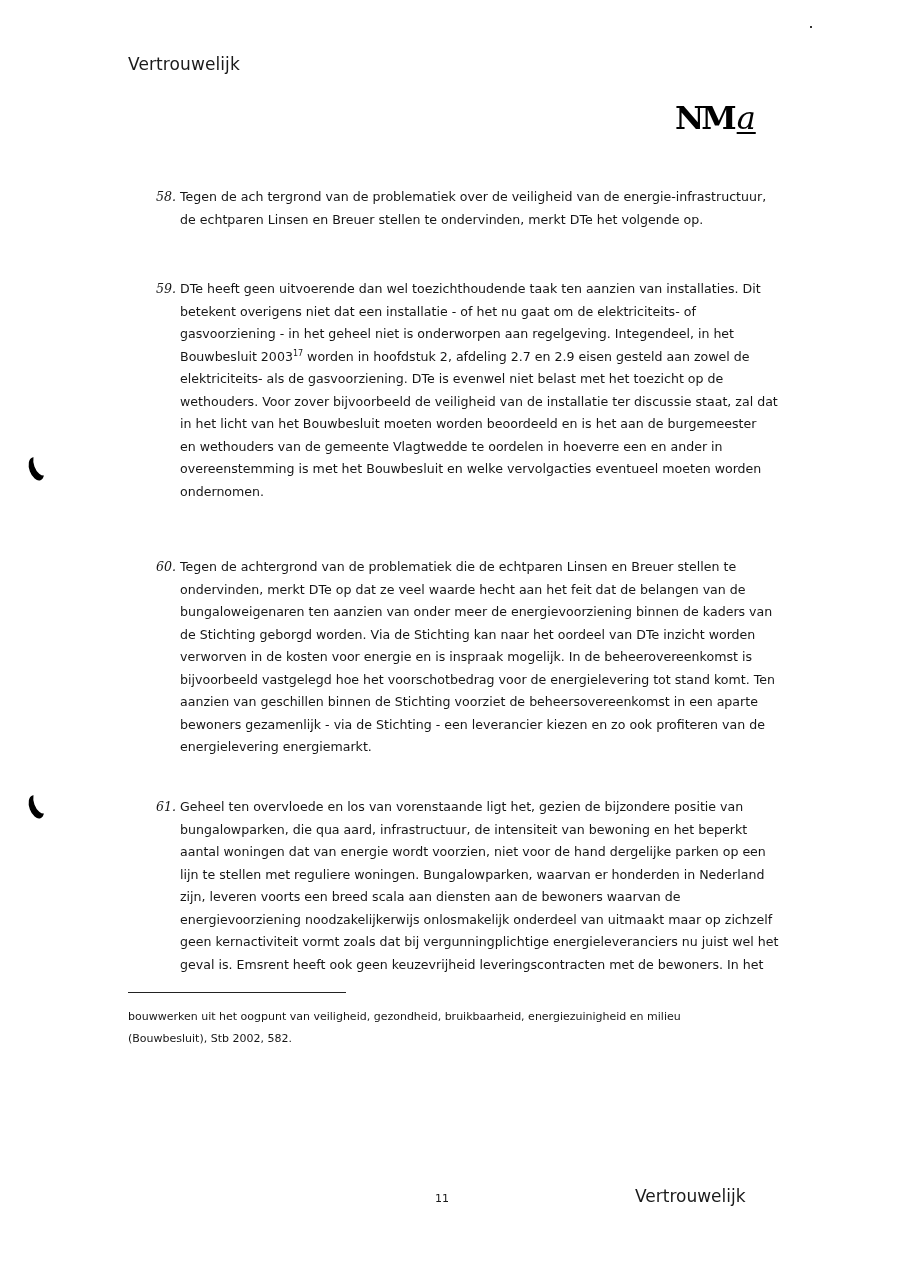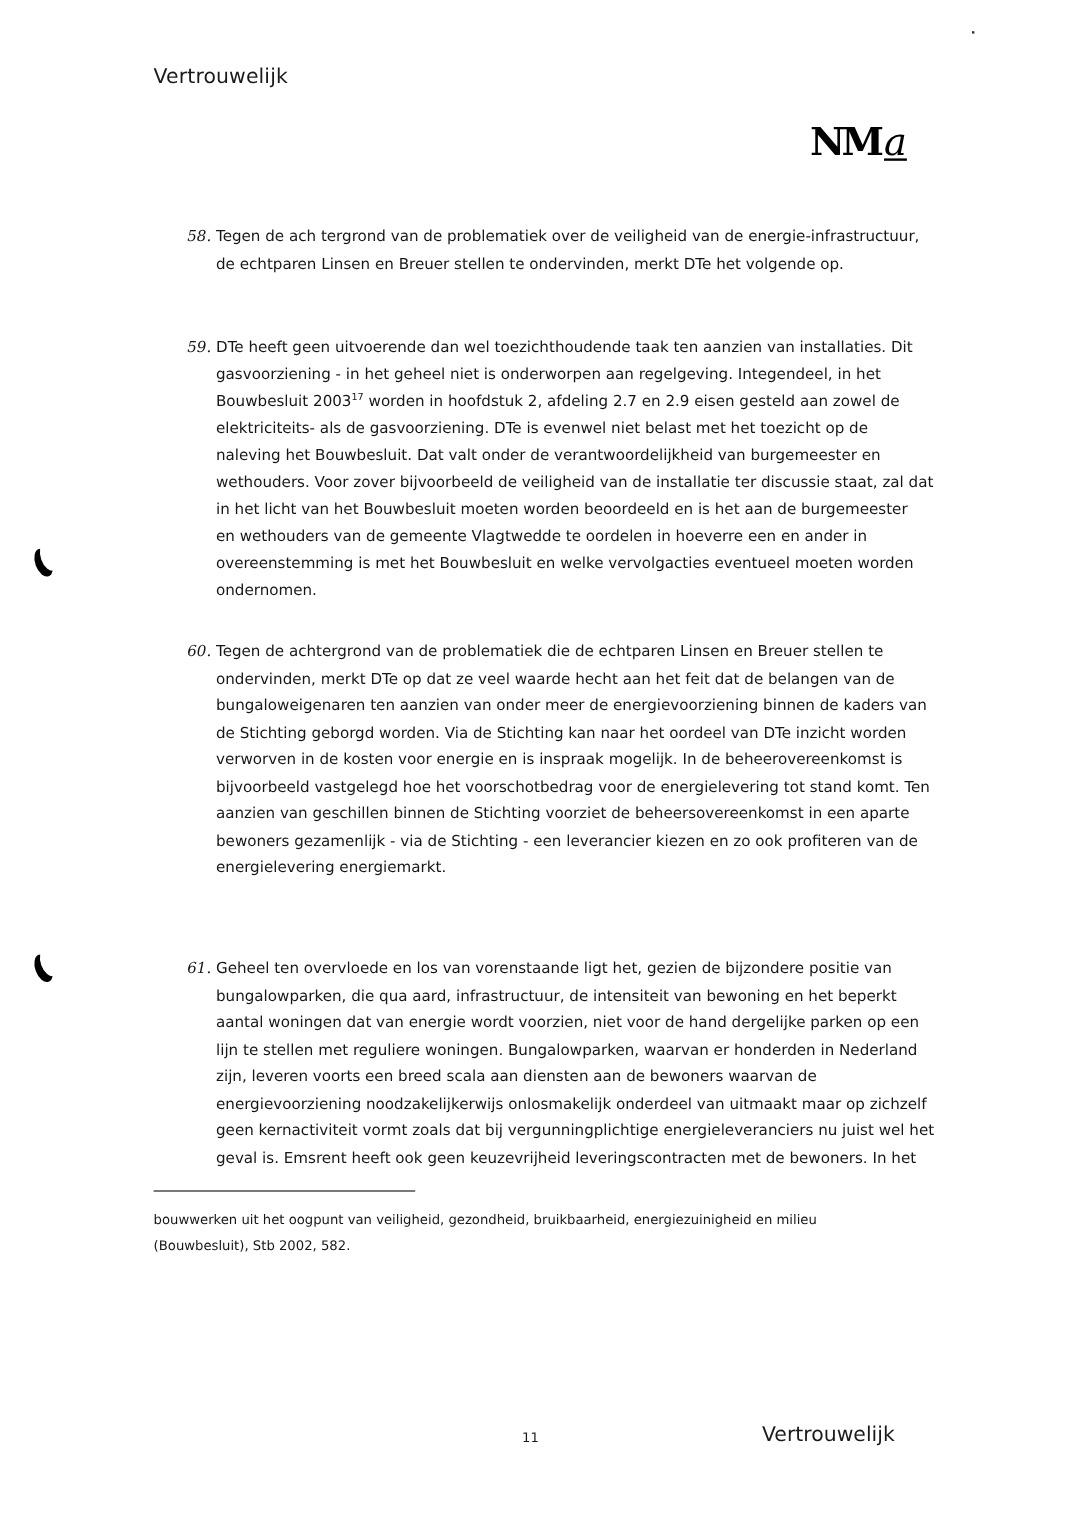--- a/index.html
+++ b/index.html
@@ -135,32 +135,32 @@
 
 <div class="paragraph" style="top:186px;">
   <span class="num">58.</span>
   <span class="line">Tegen de ach tergrond van de problematiek over de veiligheid van de energie-infrastructuur,</span>
   <span class="line">de echtparen Linsen en Breuer stellen te ondervinden, merkt DTe het volgende op.</span>
 </div>
 
 <div class="paragraph" style="top:278px;">
   <span class="num">59.</span>
   <span class="line">DTe heeft geen uitvoerende dan wel toezichthoudende taak ten aanzien van installaties. Dit</span>
+  <span class="line">betekent overigens niet dat een installatie - of het nu gaat om de  elektriciteits- of</span>
   <span class="line">gasvoorziening - in het geheel niet is onderworpen aan regelgeving. Integendeel, in het</span>
   <span class="line"><span>Bouwbesluit 2003</span><sup>17</sup><span> worden in hoofdstuk 2, afdeling 2.7 en 2.9 eisen gesteld aan zowel de</span></span>
   <span class="line">elektriciteits- als de gasvoorziening. DTe is evenwel niet belast met het toezicht op de</span>
-  <span class="line">naleving het Bouwbesluit. Dat valt onder de verantwoordelijkheid van burgemeester en</span>
   <span class="line">wethouders. Voor zover bijvoorbeeld de veiligheid van de installatie ter discussie staat, zal dat</span>
   <span class="line">in het licht van het Bouwbesluit moeten worden beoordeeld en is het aan de  burgemeester</span>
   <span class="line">en wethouders van de gemeente Vlagtwedde te oordelen in hoeverre een en ander in</span>
   <span class="line">overeenstemming is met het Bouwbesluit en welke vervolgacties eventueel moeten worden</span>
   <span class="line">ondernomen.</span>
 </div>
 
-<div class="paragraph" style="top:532px;">
+<div class="paragraph" style="top:556px;">
   <span class="num">60.</span>
   <span class="line">Tegen de achtergrond van de problematiek die de echtparen Linsen en Breuer stellen te</span>
   <span class="line">ondervinden, merkt DTe op dat ze veel waarde hecht aan het feit dat de belangen van de</span>
   <span class="line">bungaloweigenaren ten aanzien van onder meer de energievoorziening binnen de kaders van</span>
   <span class="line">de Stichting geborgd worden. Via de Stichting kan naar het oordeel van DTe inzicht worden</span>
   <span class="line">verworven in de kosten voor energie en is inspraak mogelijk. In de beheerovereenkomst is</span>
   <span class="line">bijvoorbeeld vastgelegd hoe het voorschotbedrag voor de energielevering tot stand komt. Ten</span>
   <span class="line">aanzien van geschillen binnen de Stichting voorziet de beheersovereenkomst in een aparte</span>
   <span class="line">bewoners gezamenlijk - via de Stichting - een leverancier kiezen en zo ook profiteren van de</span>
   <span class="line">energielevering energiemarkt.</span>

